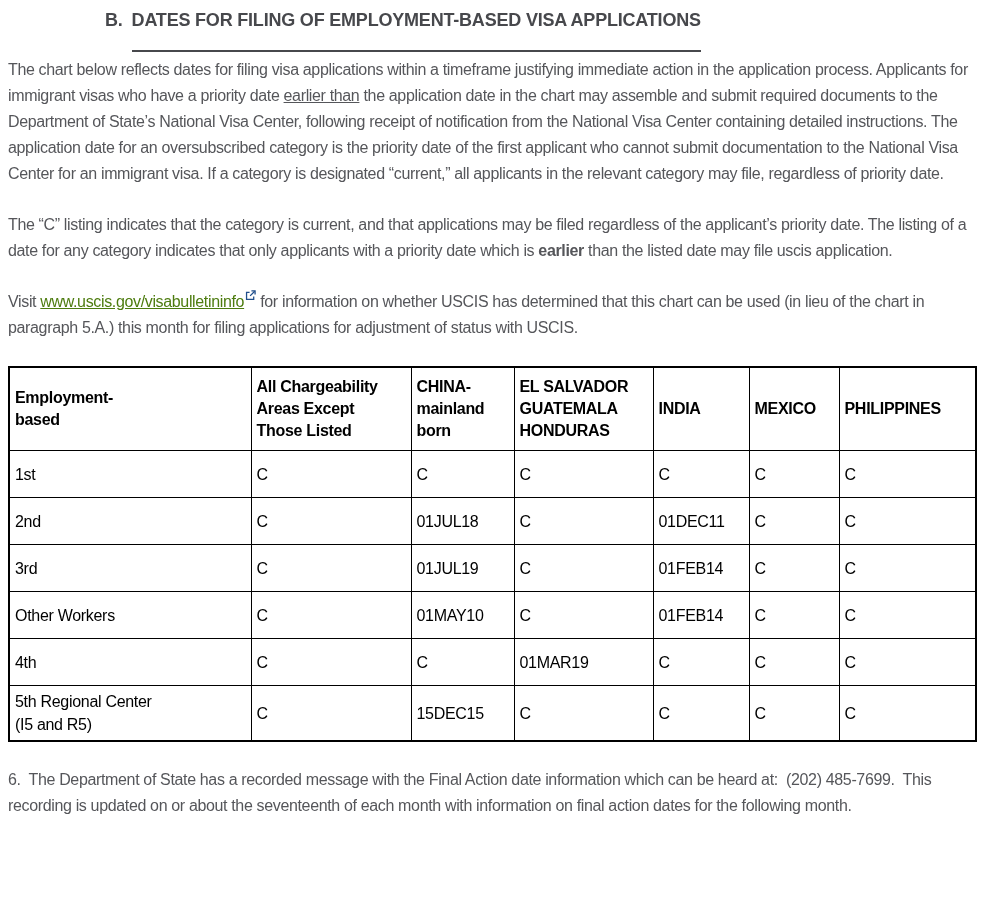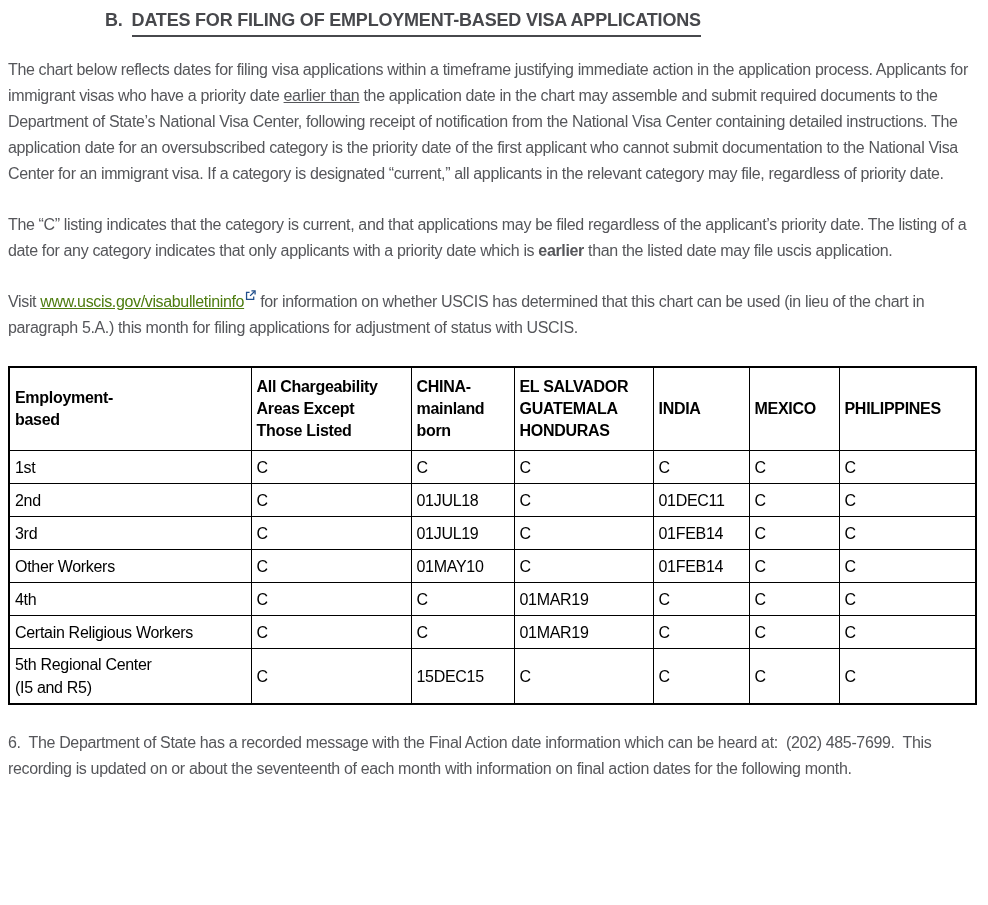--- a/index.html
+++ b/index.html
@@ -16,21 +16,21 @@
   .section-title {
     font-size: 18px;
     font-weight: bold;
     color: #47484c;
     letter-spacing: -0.2px;
     margin: 2px 0 26px 97px;
     white-space: nowrap;
   }
   .section-title .underlined {
     border-bottom: 2px solid #47484c;
-    padding-bottom: 5px;
+    padding-bottom: 20px;
     margin-left: 9px;
   }
   p.body-text {
     width: 968px;
     font-size: 16px;
     line-height: 26px;
     letter-spacing: -0.35px;
     color: #55565a;
     margin-bottom: 25px;
   }
@@ -66,21 +66,21 @@
   }
   table.filing-table th {
     font-weight: bold;
     white-space: pre-line;
     line-height: 22px;
     padding-top: 8px;
     padding-bottom: 8px;
   }
   table.filing-table td {
     line-height: 23px;
-    height: 33px;
+    height: 47px;
     white-space: pre-line;
   }
   p.footer-text { margin-bottom: 5px; }
 </style>
 </head>
 <body>
 
 <div class="page">
 
   <h2 class="section-title"><span>B.</span><span class="underlined">DATES FOR FILING OF EMPLOYMENT-BASED VISA APPLICATIONS</span></h2>
@@ -163,29 +163,20 @@
         <tr>
           <td>4th</td>
           <td>C</td>
           <td>C</td>
           <td>01MAR19</td>
           <td>C</td>
           <td>C</td>
           <td>C</td>
         </tr>
         <tr>
-          <td>Certain Religious Workers</td>
-          <td>C</td>
-          <td>C</td>
-          <td>01MAR19</td>
-          <td>C</td>
-          <td>C</td>
-          <td>C</td>
-        </tr>
-        <tr>
           <td>5th Regional Center
 (I5 and R5)</td>
           <td>C</td>
           <td>15DEC15</td>
           <td>C</td>
           <td>C</td>
           <td>C</td>
           <td>C</td>
         </tr>
       </tbody>

